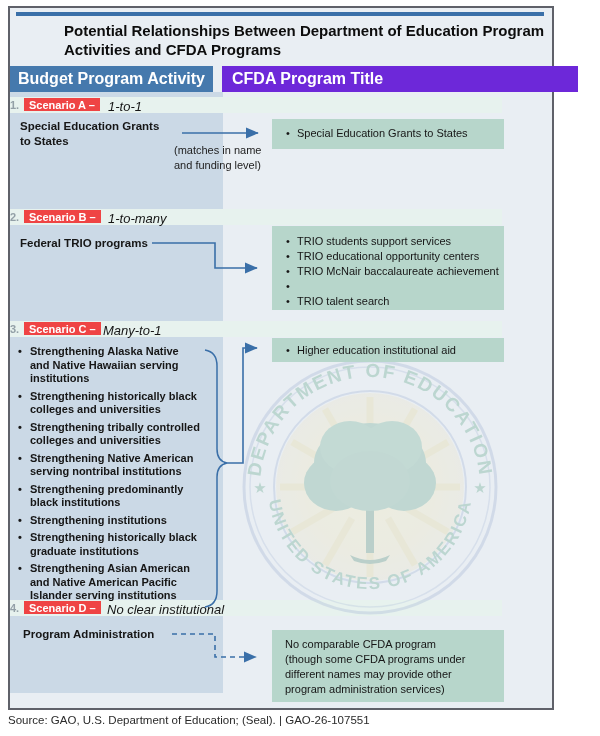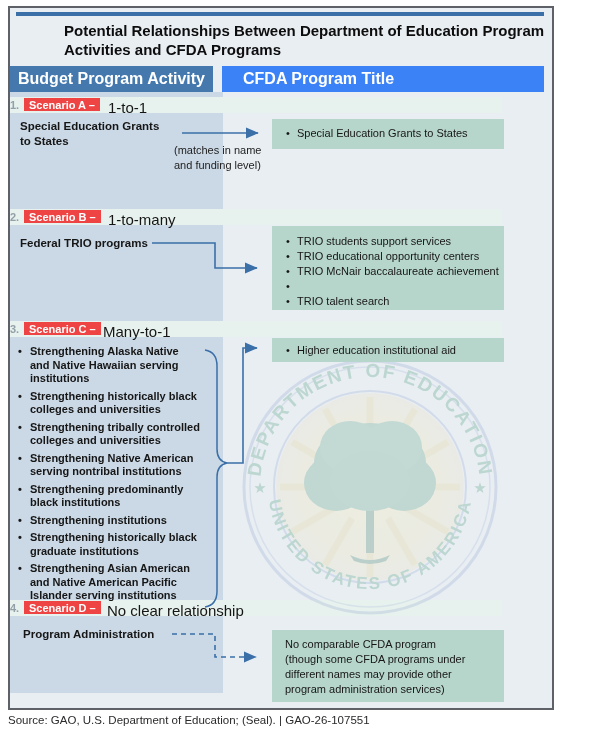--- a/index.html
+++ b/index.html
@@ -12,29 +12,29 @@
     border:2px solid #5f6169; background:#e9eef3; }
 
   #bluebar { left:16px; top:12px; width:528px; height:4px; background:#3a6fa8; }
 
   #title { left:16px; top:21px; width:516px; font-size:15px; line-height:19px;
     font-weight:bold; color:#0d0d0d;margin-left:48px; }
 
   .hdrcell { top:66px; height:26px; color:#fff; font-weight:bold; font-size:16px;
     display:flex; align-items:center; }
   #hdr-left { left:10px; width:203px; background:#4579ad; justify-content:center; }
-  #hdr-right { left:222px; width:322px; background:#3b82f6; padding-left:21px; }
+  #hdr-right { left:222px; width:356px; background:#6d28d9; padding-left:10px; }
 
   #leftcol { left:10px; top:92px; width:213px; height:601px; background:#cbd9e6; }
 
   .band { left:10px; width:492px; height:16px; background:#e7f2ee; }
   .scen-num { font-size:11px; font-weight:bold; color:#93a0a7; }
   .chip { background:#ef4444; color:#fff; font-size:11px; font-weight:bold;
     padding:1px 5px 0 5px; line-height:12px; }
-  .scen-type { font-size:15px; color:#161616; }
+  .scen-type { font-size:13px; font-style:italic; color:#161616; }
 
   .act { font-size:11.5px; font-weight:bold; color:#161616; line-height:15px;
     white-space:pre-line; }
 
   .note { font-size:11px; color:#222; line-height:15px; white-space:pre-line; }
 
   .cfda-box { left:272px; width:232px; background:#b7d6cb; }
   .cfda-list { list-style:none; }
   .cfda-list li, .c-item { display:flex; font-size:11px; color:#161616; }
   .blt { width:11px; flex:0 0 11px; }
@@ -79,21 +79,21 @@
   <span class="abs scen-num" style="left:10px;top:211px">2.</span>
   <span class="abs chip" style="left:24px;top:210px">Scenario B –</span>
   <span class="abs scen-type" style="left:108px;top:211px">1-to-many</span>
 
   <span class="abs scen-num" style="left:10px;top:323px">3.</span>
   <span class="abs chip" style="left:24px;top:322px">Scenario C –</span>
   <span class="abs scen-type" style="left:103px;top:323px">Many-to-1</span>
 
   <span class="abs scen-num" style="left:10px;top:602px">4.</span>
   <span class="abs chip" style="left:24px;top:601px">Scenario D –</span>
-  <span class="abs scen-type" style="left:107px;top:602px">No clear relationship</span>
+  <span class="abs scen-type" style="left:107px;top:602px">No clear institutional</span>
 
   <svg id="seal" class="abs" viewBox="0 0 264 264">
     <circle cx="132" cy="132" r="126" fill="none" stroke="#9dafd2" stroke-width="3"></circle>
     <circle cx="132" cy="132" r="120" fill="none" stroke="#aebed9" stroke-width="1.5"></circle>
     <circle cx="132" cy="132" r="96" fill="none" stroke="#9fb2d4" stroke-width="2"></circle>
     <defs>
       <radialGradient id="sun" cx="50%" cy="50%" r="50%">
         <stop offset="0%" stop-color="#f5ecb4"></stop>
         <stop offset="70%" stop-color="#f1e7bb"></stop>
         <stop offset="100%" stop-color="#ece4c8"></stop>

